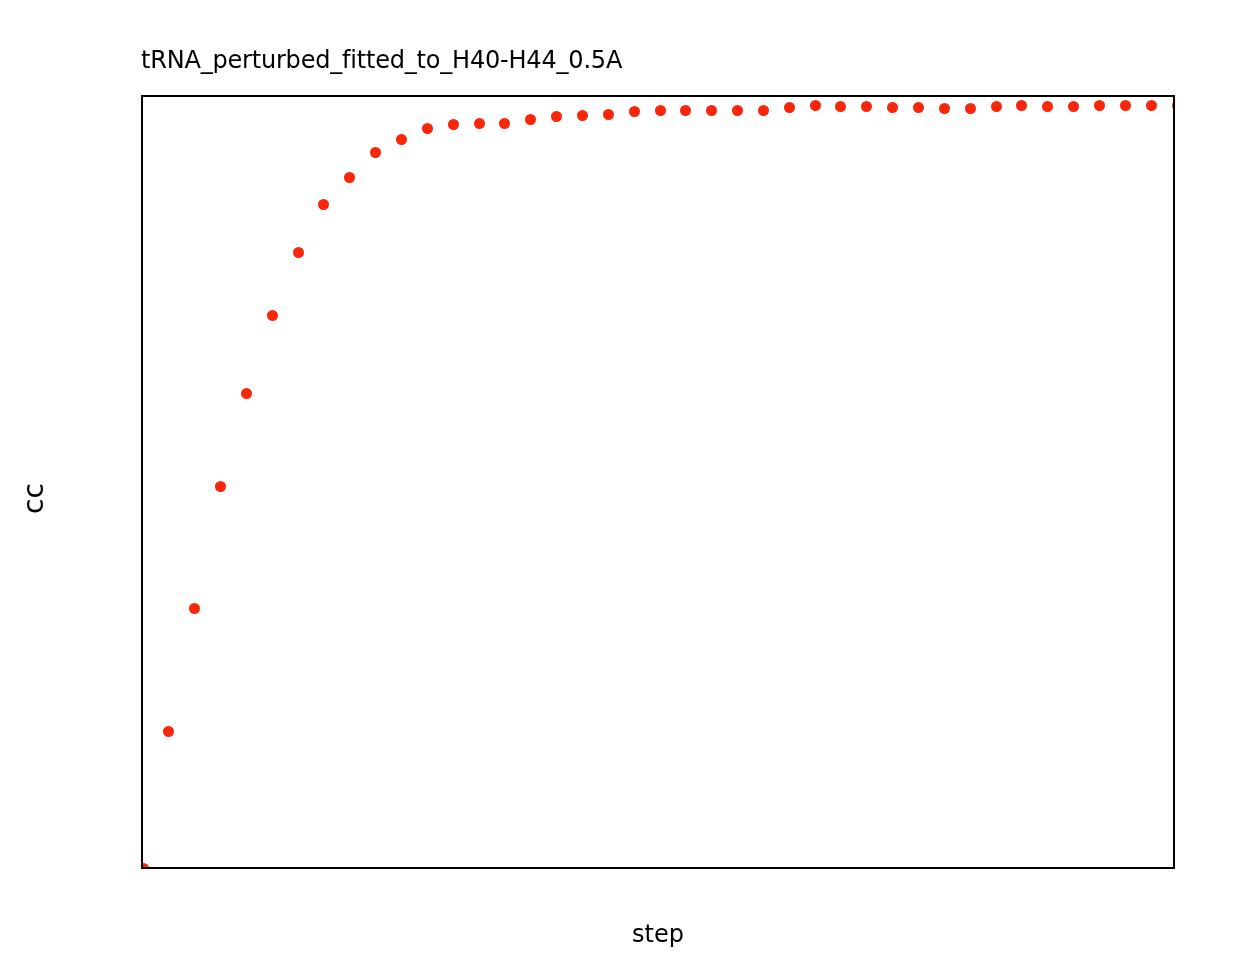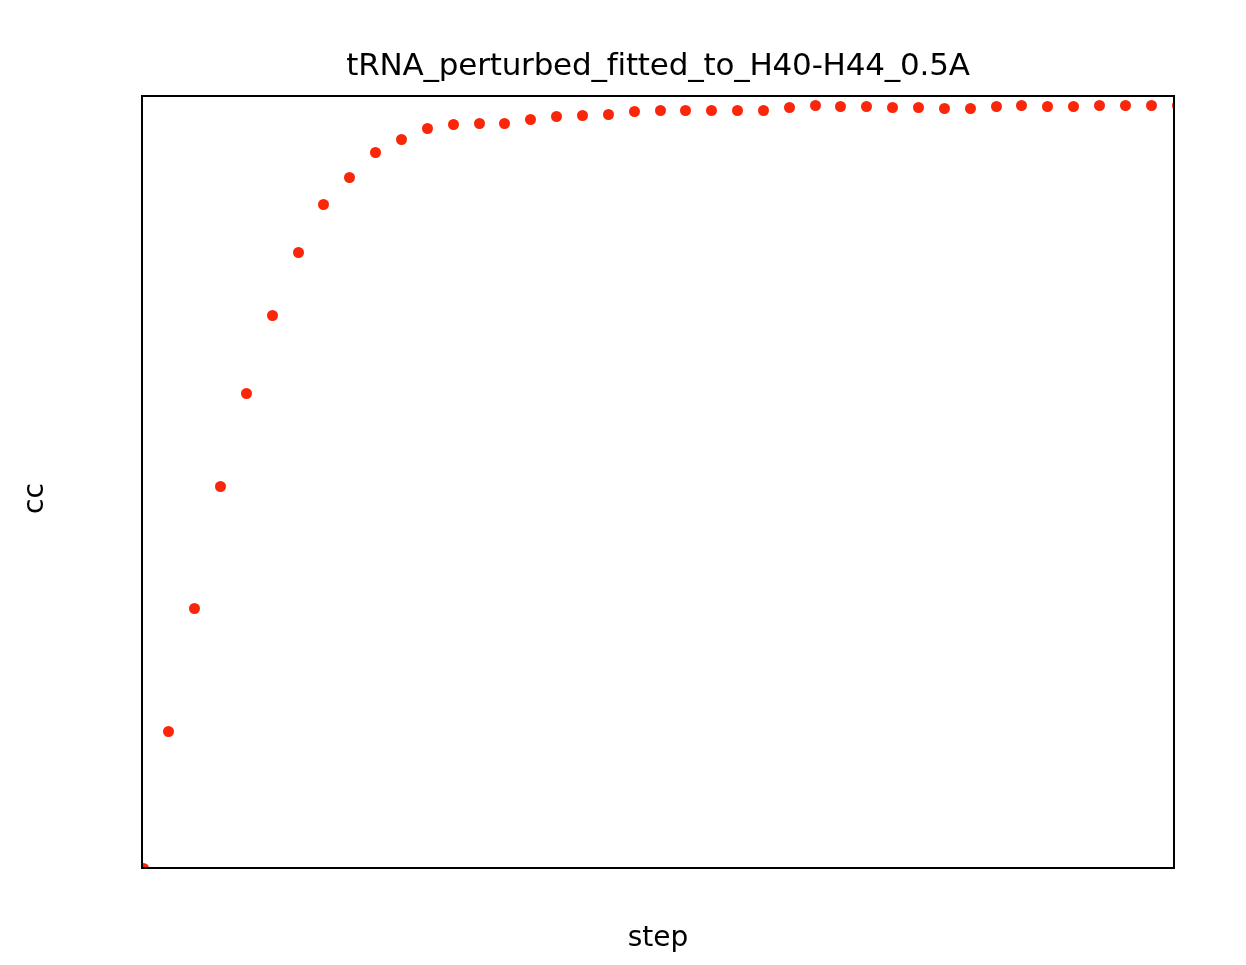--- a/index.html
+++ b/index.html
@@ -17,22 +17,22 @@
     position: relative;
     width: 1246px;
     height: 965px;
     background: #ffffff;
   }
   #chart-title {
     position: absolute;
     left: 141px;
     top: 46px;
     width: 1034px;
-    text-align: center;
-    font-size: 31px;
+    text-align: left;
+    font-size: 24px;
     color: #000000;
     font-family: "DejaVu Sans", sans-serif;
     white-space: nowrap;
     letter-spacing: -0.2px;
   }
   #plot-area {
     position: absolute;
     left: 141px;
     top: 95px;
     width: 1034px;
@@ -69,21 +69,21 @@
     height: 8px;
     width: 0;
     border-left: 2.2px solid #000000;
   }
   #xaxis-label {
     position: absolute;
     left: 141px;
     top: 920px;
     width: 1034px;
     text-align: center;
-    font-size: 28px;
+    font-size: 24px;
     color: #000000;
     font-family: "DejaVu Sans", sans-serif;
   }
   #yaxis-label {
     position: absolute;
     left: 18px;
     top: 482px;
     font-size: 28px;
     color: #000000;
     transform: rotate(-90deg);

